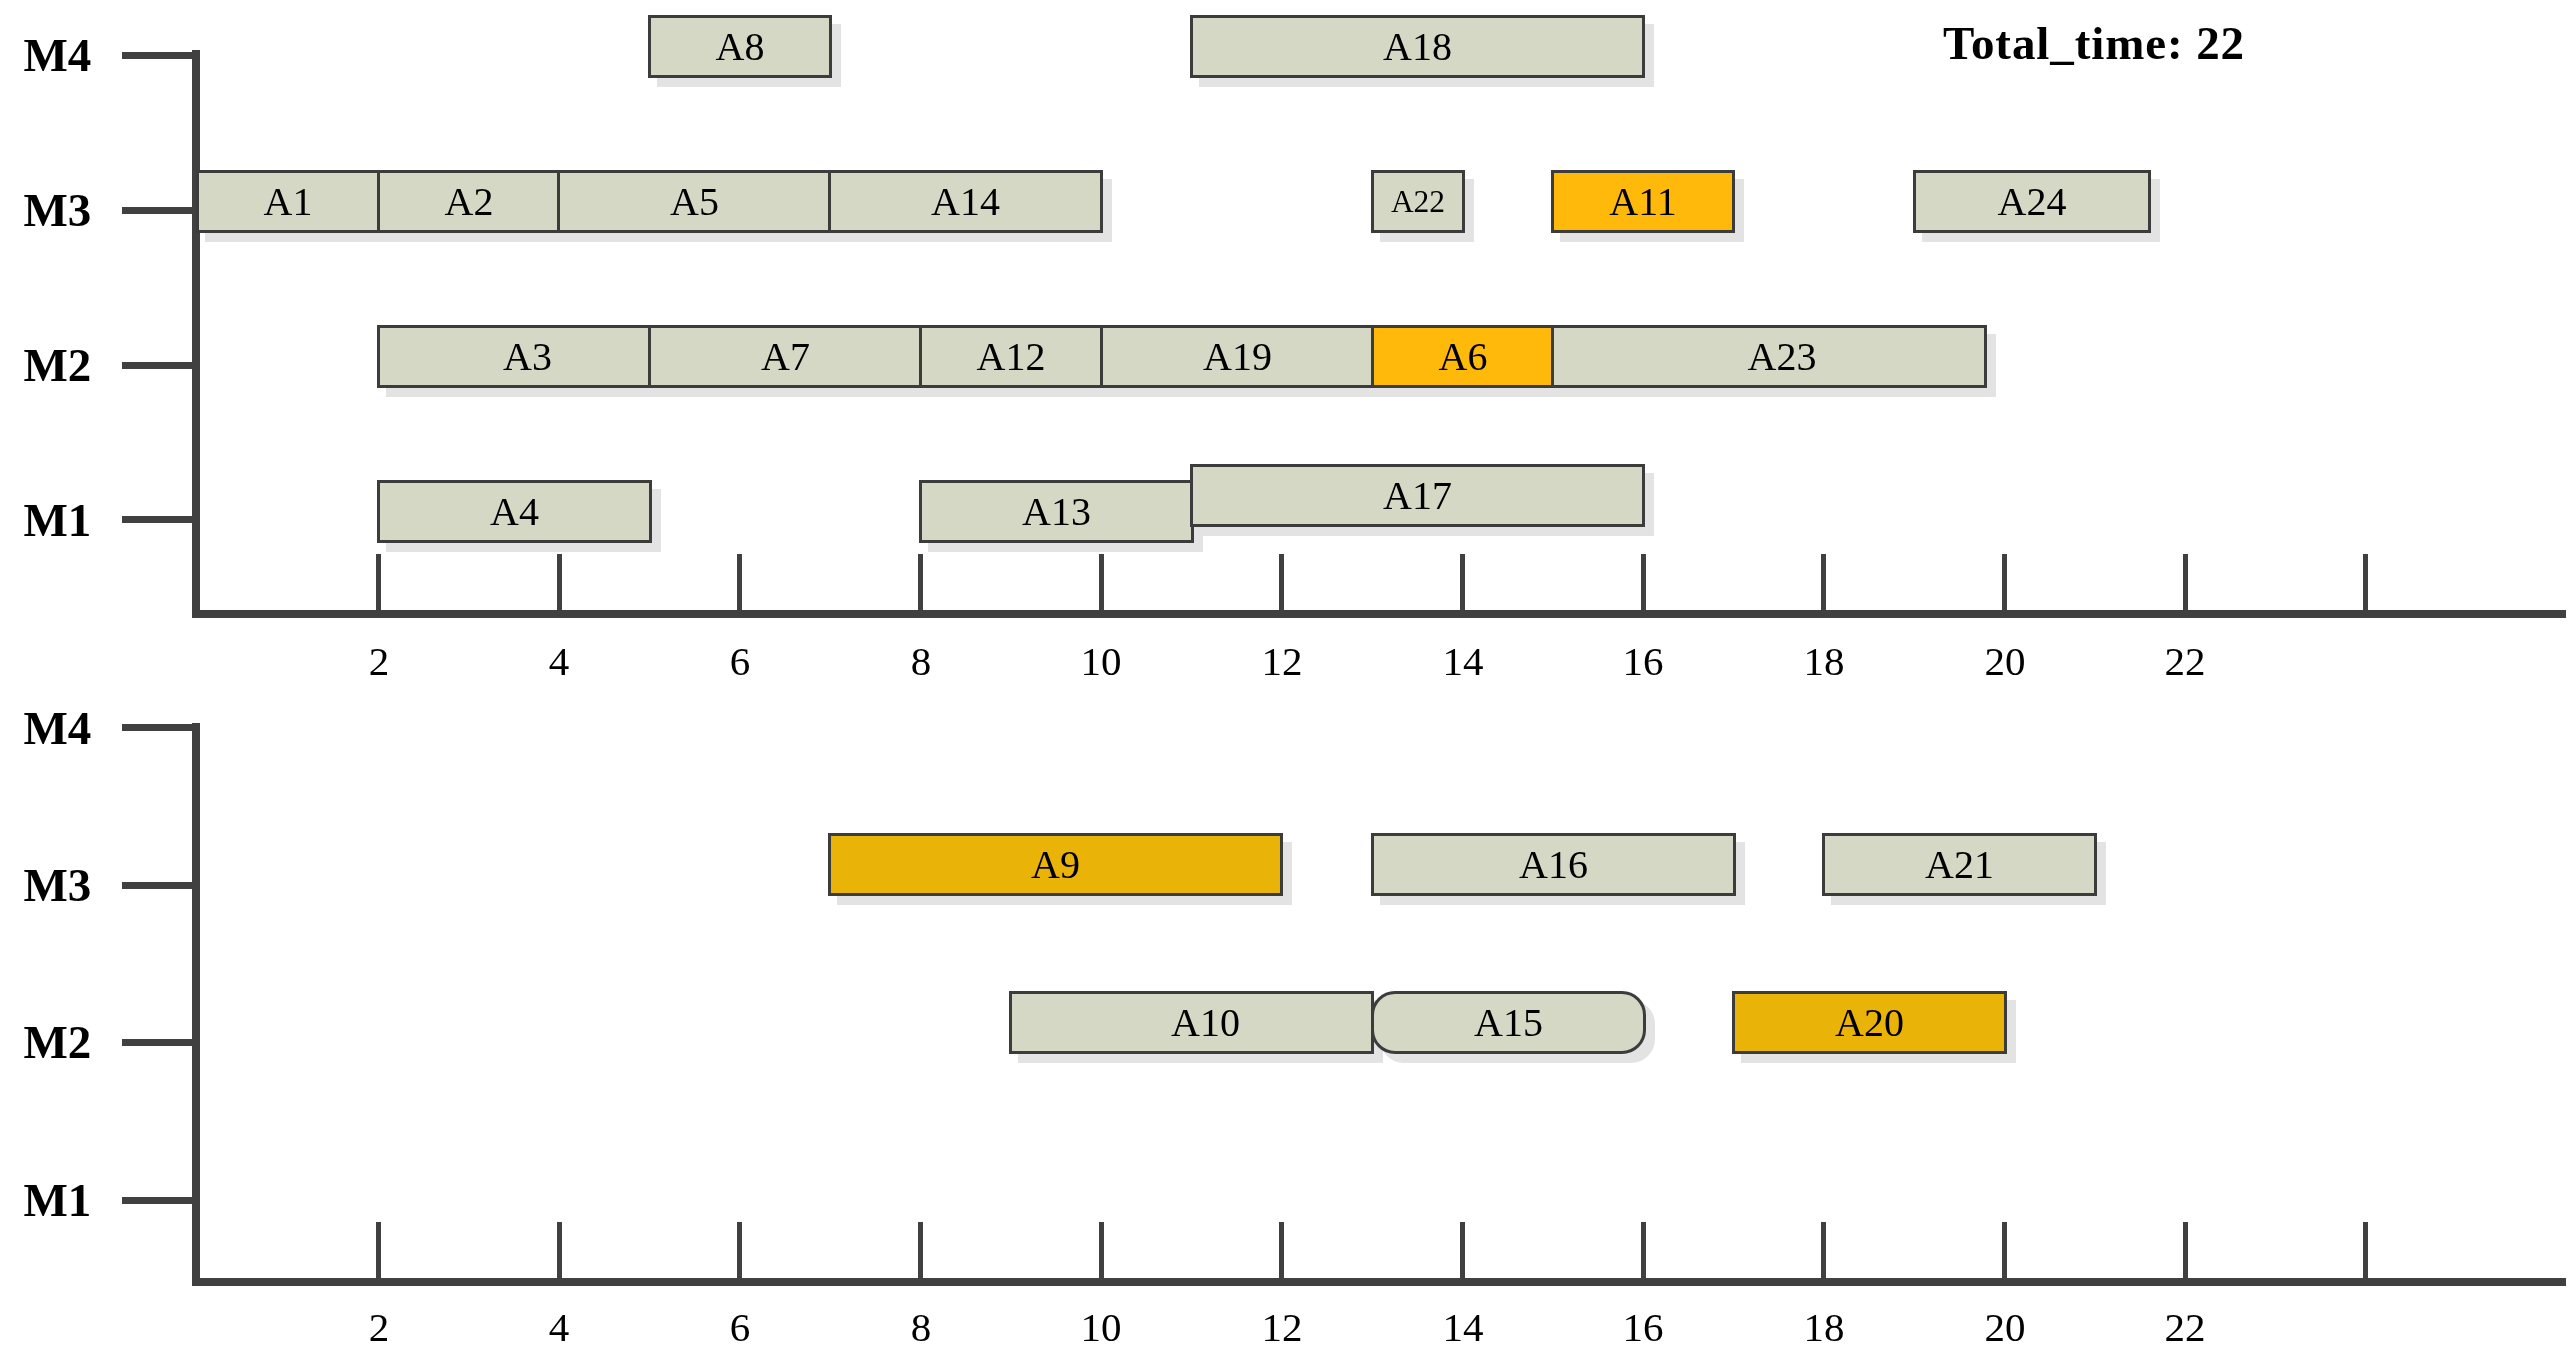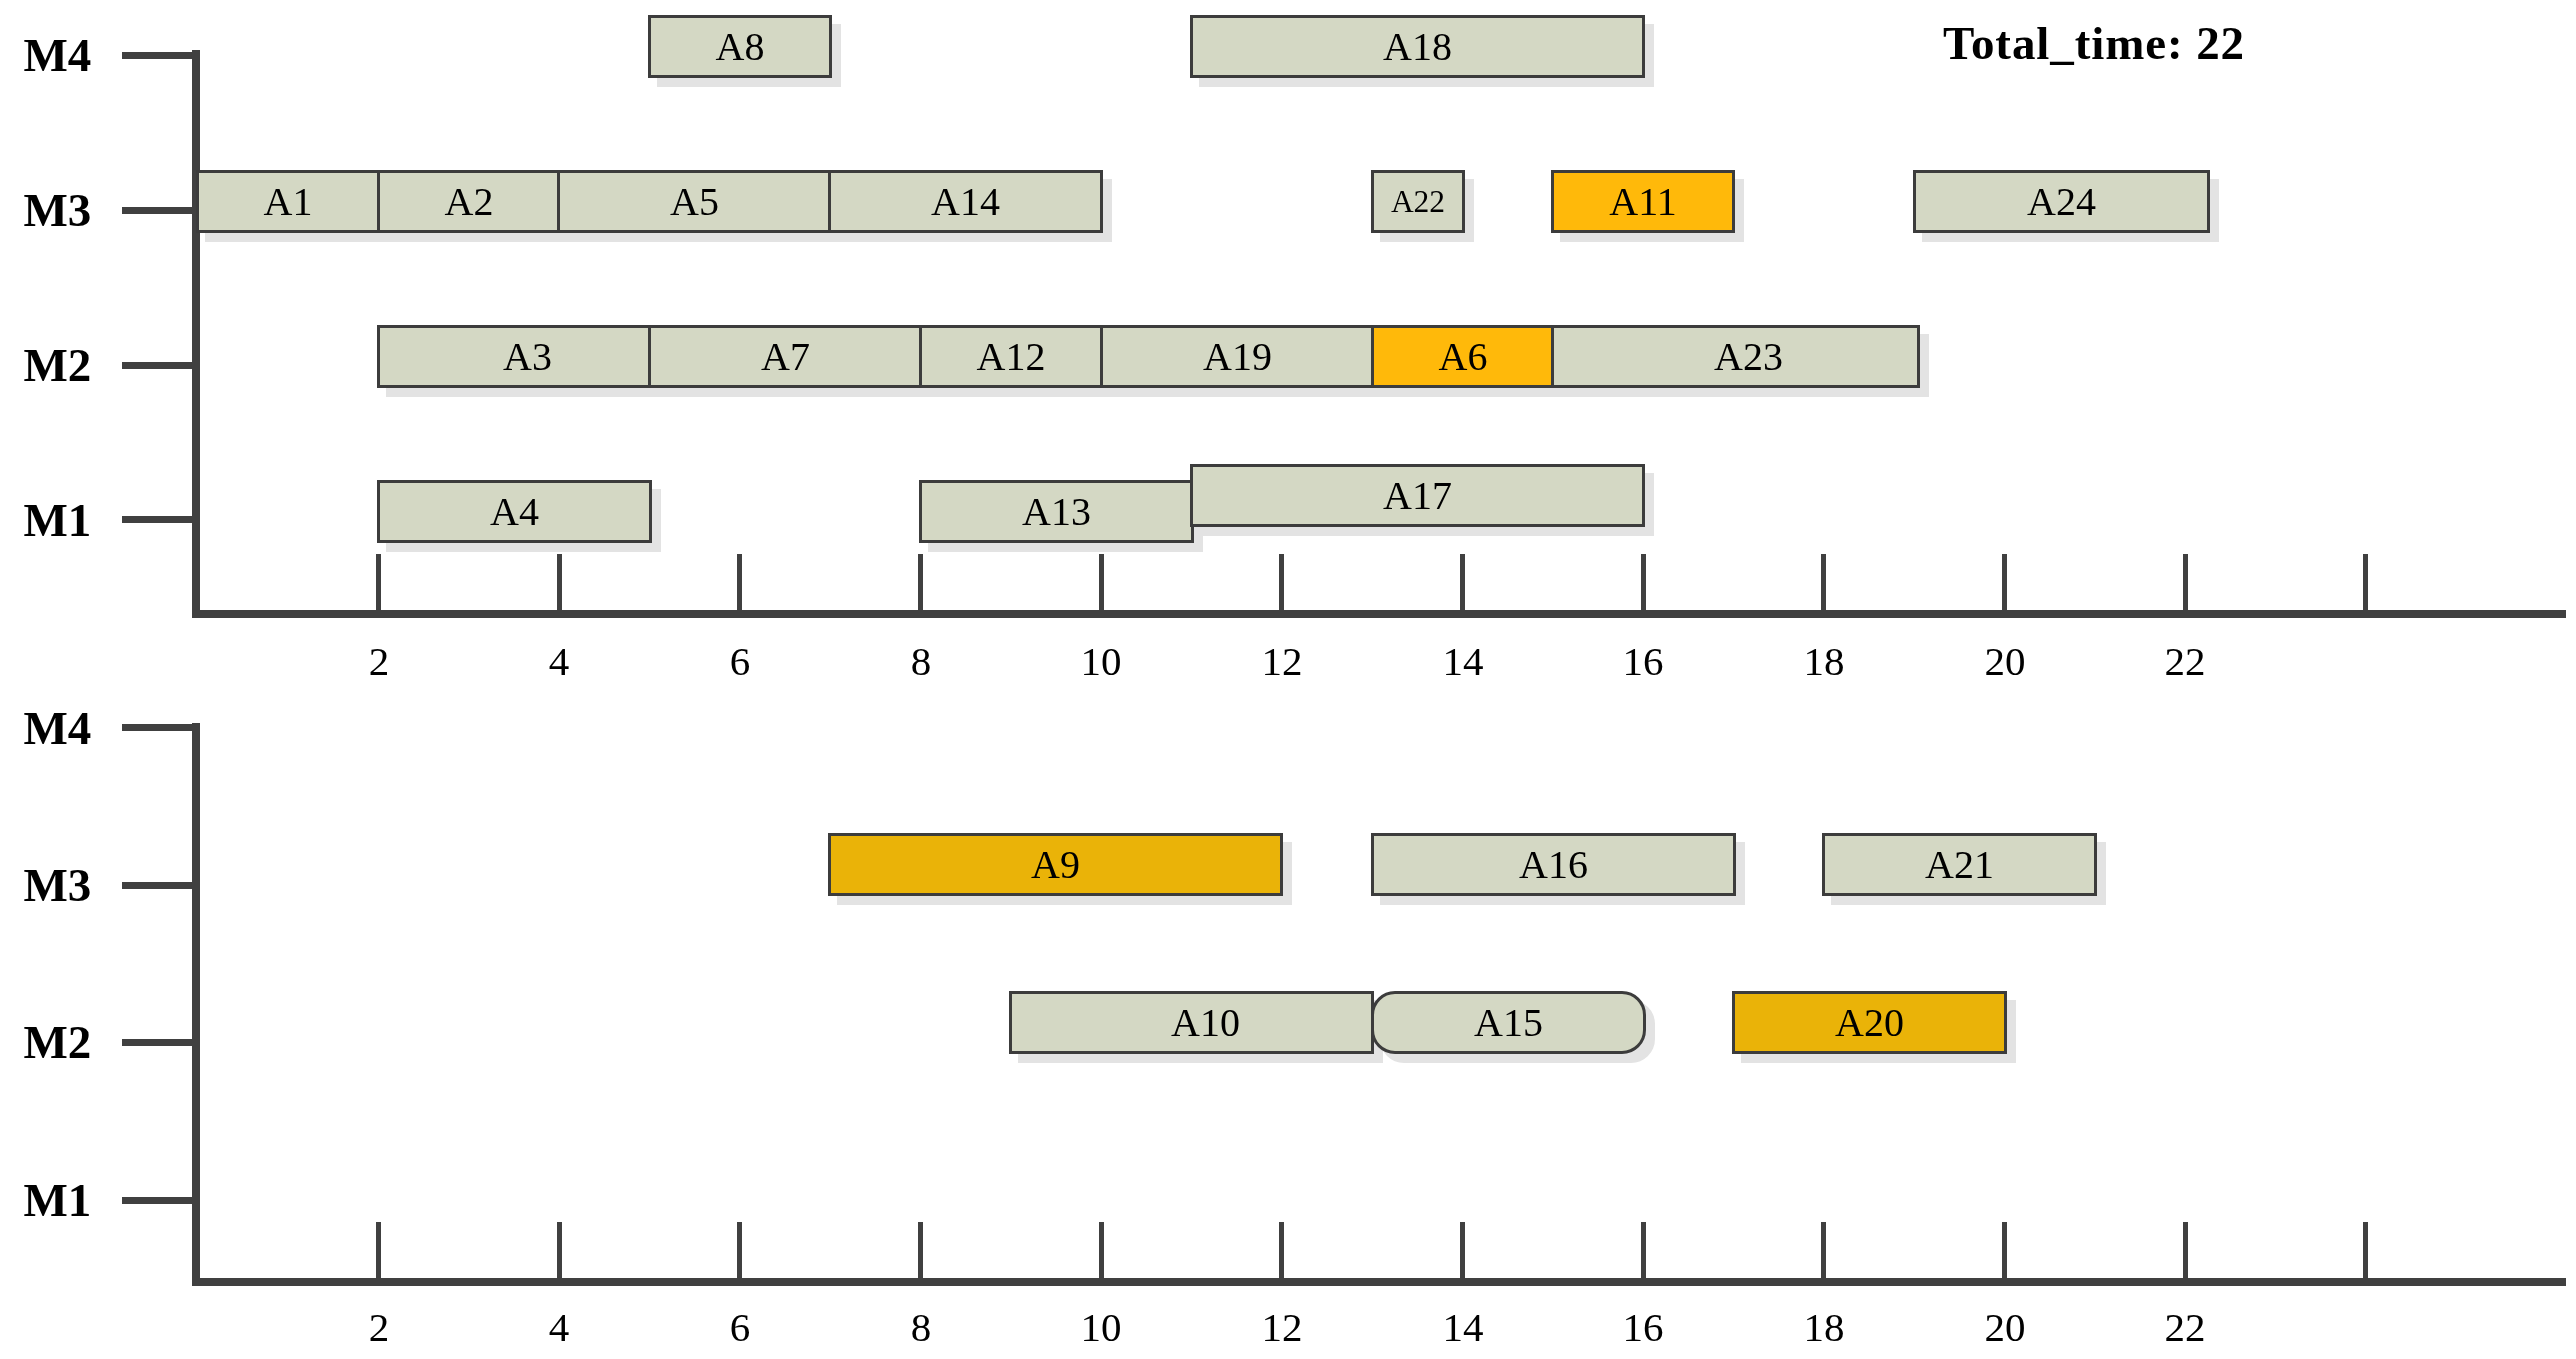--- a/index.html
+++ b/index.html
@@ -146,39 +146,39 @@
       </div>
       <div class="task-bar" style="left: 828px; top: 170px; width: 275px; height: 63px; background: rgb(212, 216, 196); border-color: rgb(60, 60, 60);">
         <span class="task-label">A14</span>
       </div>
       <div class="task-bar small" style="left: 1371px; top: 170px; width: 94px; height: 63px; background: rgb(212, 216, 196); border-color: rgb(60, 60, 60);">
         <span class="task-label">A22</span>
       </div>
       <div class="task-bar" style="left: 1551px; top: 170px; width: 184px; height: 63px; background: rgb(255, 185, 10); border-color: rgb(60, 60, 60);">
         <span class="task-label">A11</span>
       </div>
-      <div class="task-bar" style="left: 1913px; top: 170px; width: 297px; height: 63px; background: rgb(212, 216, 196); border-color: rgb(60, 60, 60);">
+      <div class="task-bar" style="left: 1913px; top: 170px; width: 238px; height: 63px; background: rgb(212, 216, 196); border-color: rgb(60, 60, 60);">
         <span class="task-label">A24</span>
       </div>
       <div class="task-bar" style="left: 377px; top: 325px; width: 275px; height: 63px; background: rgb(212, 216, 196); border-color: rgb(60, 60, 60); padding-left: 26px;">
         <span class="task-label">A3</span>
       </div>
       <div class="task-bar" style="left: 648px; top: 325px; width: 275px; height: 63px; background: rgb(212, 216, 196); border-color: rgb(60, 60, 60);">
         <span class="task-label">A7</span>
       </div>
       <div class="task-bar" style="left: 919px; top: 325px; width: 184px; height: 63px; background: rgb(212, 216, 196); border-color: rgb(60, 60, 60);">
         <span class="task-label">A12</span>
       </div>
       <div class="task-bar" style="left: 1100px; top: 325px; width: 275px; height: 63px; background: rgb(212, 216, 196); border-color: rgb(60, 60, 60);">
         <span class="task-label">A19</span>
       </div>
       <div class="task-bar" style="left: 1371px; top: 325px; width: 184px; height: 63px; background: rgb(255, 185, 10); border-color: rgb(60, 60, 60);">
         <span class="task-label">A6</span>
       </div>
-      <div class="task-bar" style="left: 1551px; top: 325px; width: 369px; height: 63px; background: rgb(212, 216, 196); border-color: rgb(60, 60, 60); padding-left: 26px;">
+      <div class="task-bar" style="left: 1551px; top: 325px; width: 436px; height: 63px; background: rgb(212, 216, 196); border-color: rgb(60, 60, 60); padding-left: 26px;">
         <span class="task-label">A23</span>
       </div>
       <div class="task-bar" style="left: 377px; top: 480px; width: 275px; height: 63px; background: rgb(212, 216, 196); border-color: rgb(60, 60, 60);">
         <span class="task-label">A4</span>
       </div>
       <div class="task-bar" style="left: 919px; top: 480px; width: 275px; height: 63px; background: rgb(212, 216, 196); border-color: rgb(60, 60, 60);">
         <span class="task-label">A13</span>
       </div>
       <div class="task-bar" style="left: 1190px; top: 464px; width: 455px; height: 63px; background: rgb(212, 216, 196); border-color: rgb(60, 60, 60);">
         <span class="task-label">A17</span>

